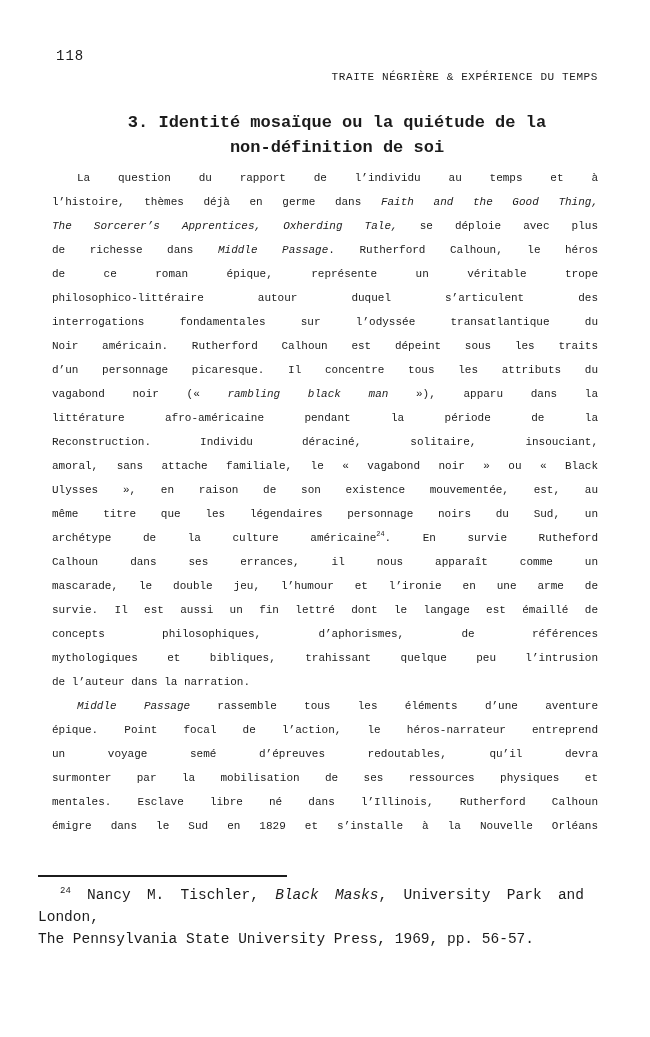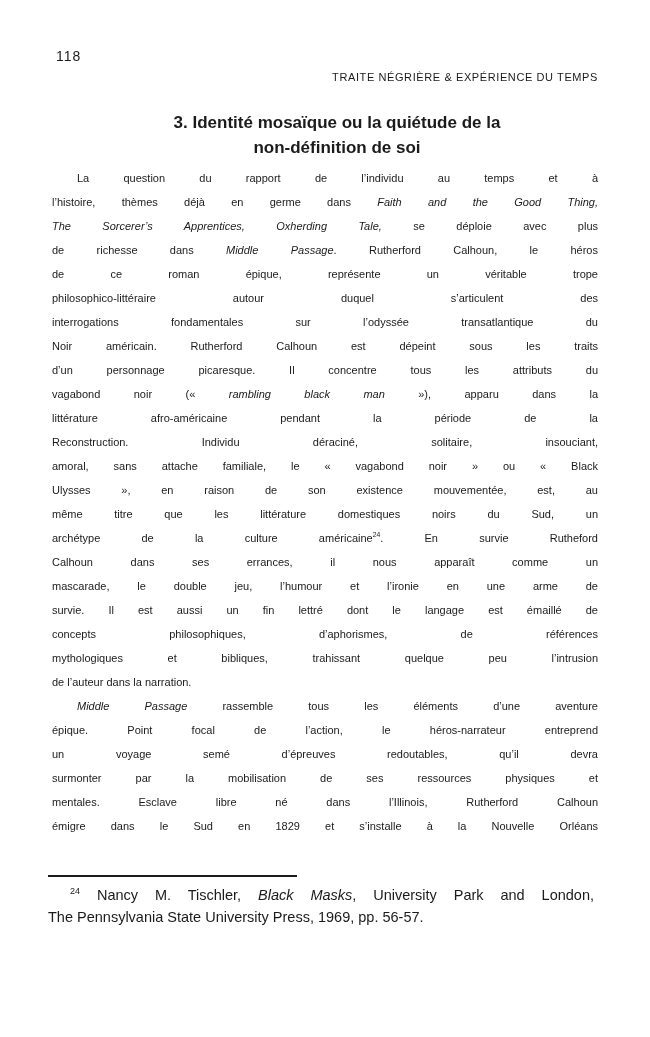--- a/index.html
+++ b/index.html
@@ -3,21 +3,21 @@
 <meta charset="utf-8">
 <style>
   html, body { margin: 0; padding: 0; background: #e9e9e9; }
   .page {
     position: relative;
     width: 650px;
     height: 1037px;
     margin: 0 auto;
     background: #ffffff;
     color: #1b1b1b;
-    font-family: Liberation Sans, sans-serif;
+    font-family: Liberation Mono, monospace;
     overflow: hidden;
   }
   .running-head {
     position: absolute;
     top: 48px; left: 52px;
     width: 546px; height: 18px;
   }
   .pagenum {
     position: absolute; left: 4px; top: 0;
     font-size: 14px; letter-spacing: 1px;
@@ -52,21 +52,21 @@
     text-align: justify;
     text-align-last: justify;
   }
   .line.indent { text-indent: 25px; }
   .fn-line.indent { text-indent: 22px; }
   .line.lastline, .fn-line.lastline { text-align-last: left; }
   .it { font-style: italic; }
   sup { font-size: 0.62em; line-height: 0; vertical-align: super; margin-top: 10px; }
   .footnote {
     position: absolute;
-    top: 875px; left: 48px;
+    top: 875px; left: 38px;
     width: 546px;
   }
   .fn-rule {
     width: 249px;
     border-top: 2px solid #1c1c1c;
     margin-bottom: 7px;
   }
   .fn-text {
     font-size: 14.5px;
     line-height: 22px;
@@ -94,21 +94,21 @@
       <div class="line"><span>de ce roman épique, représente un véritable trope</span></div>
       <div class="line"><span>philosophico-littéraire autour duquel s’articulent des</span></div>
       <div class="line"><span>interrogations fondamentales sur l’odyssée transatlantique du</span></div>
       <div class="line"><span>Noir américain. Rutherford Calhoun est dépeint sous les traits</span></div>
       <div class="line"><span>d’un personnage picaresque. Il concentre tous les attributs du</span></div>
       <div class="line"><span>vagabond noir (« </span><span class="it">rambling black man</span><span> »), apparu dans la</span></div>
       <div class="line"><span>littérature afro-américaine pendant la période de la</span></div>
       <div class="line"><span>Reconstruction. Individu déraciné, solitaire, insouciant,</span></div>
       <div class="line"><span>amoral, sans attache familiale, le « vagabond noir » ou « Black</span></div>
       <div class="line"><span>Ulysses », en raison de son existence mouvementée, est, au</span></div>
-      <div class="line"><span>même titre que les littérature domestiques noirs du Sud, un</span></div>
+      <div class="line"><span>même titre que les légendaires personnage noirs du Sud, un</span></div>
       <div class="line"><span>archétype de la culture américaine</span><sup>24</sup><span>. En survie Rutheford</span></div>
       <div class="line"><span>Calhoun dans ses errances, il nous apparaît comme un</span></div>
       <div class="line"><span>mascarade, le double jeu, l’humour et l’ironie en une arme de</span></div>
       <div class="line"><span>survie. Il est aussi un fin lettré dont le langage est émaillé de</span></div>
       <div class="line"><span>concepts philosophiques, d’aphorismes, de références</span></div>
       <div class="line"><span>mythologiques et bibliques, trahissant quelque peu l’intrusion</span></div>
       <div class="line lastline"><span>de l’auteur dans la narration.</span></div>
       <div class="line indent"><span class="it">Middle Passage</span><span> rassemble tous les éléments d’une aventure</span></div>
       <div class="line"><span>épique. Point focal de l’action, le héros-narrateur entreprend</span></div>
       <div class="line"><span>un voyage semé d’épreuves redoutables, qu’il devra</span></div>

